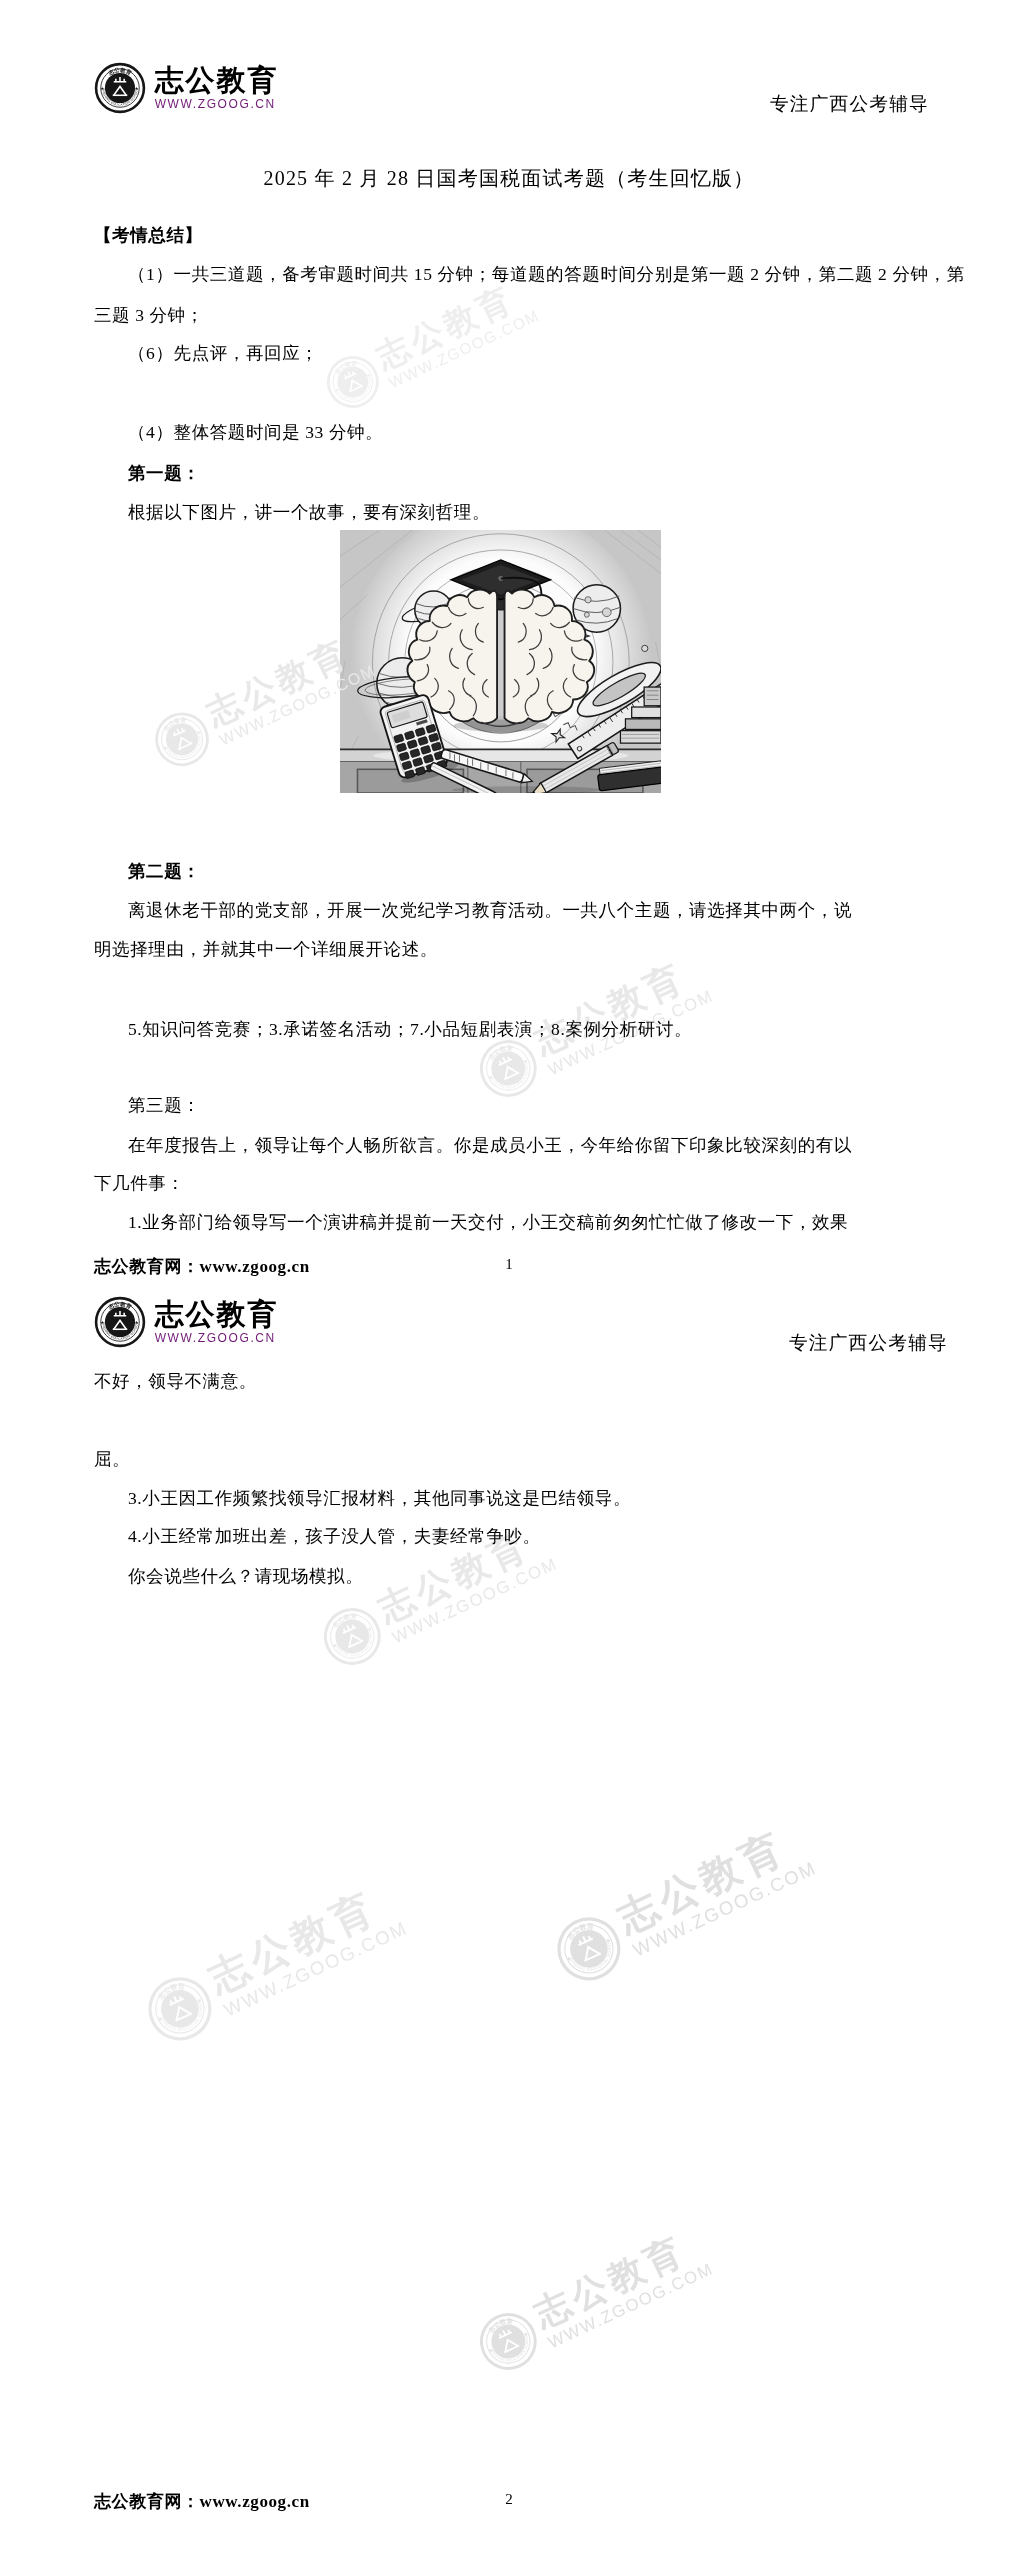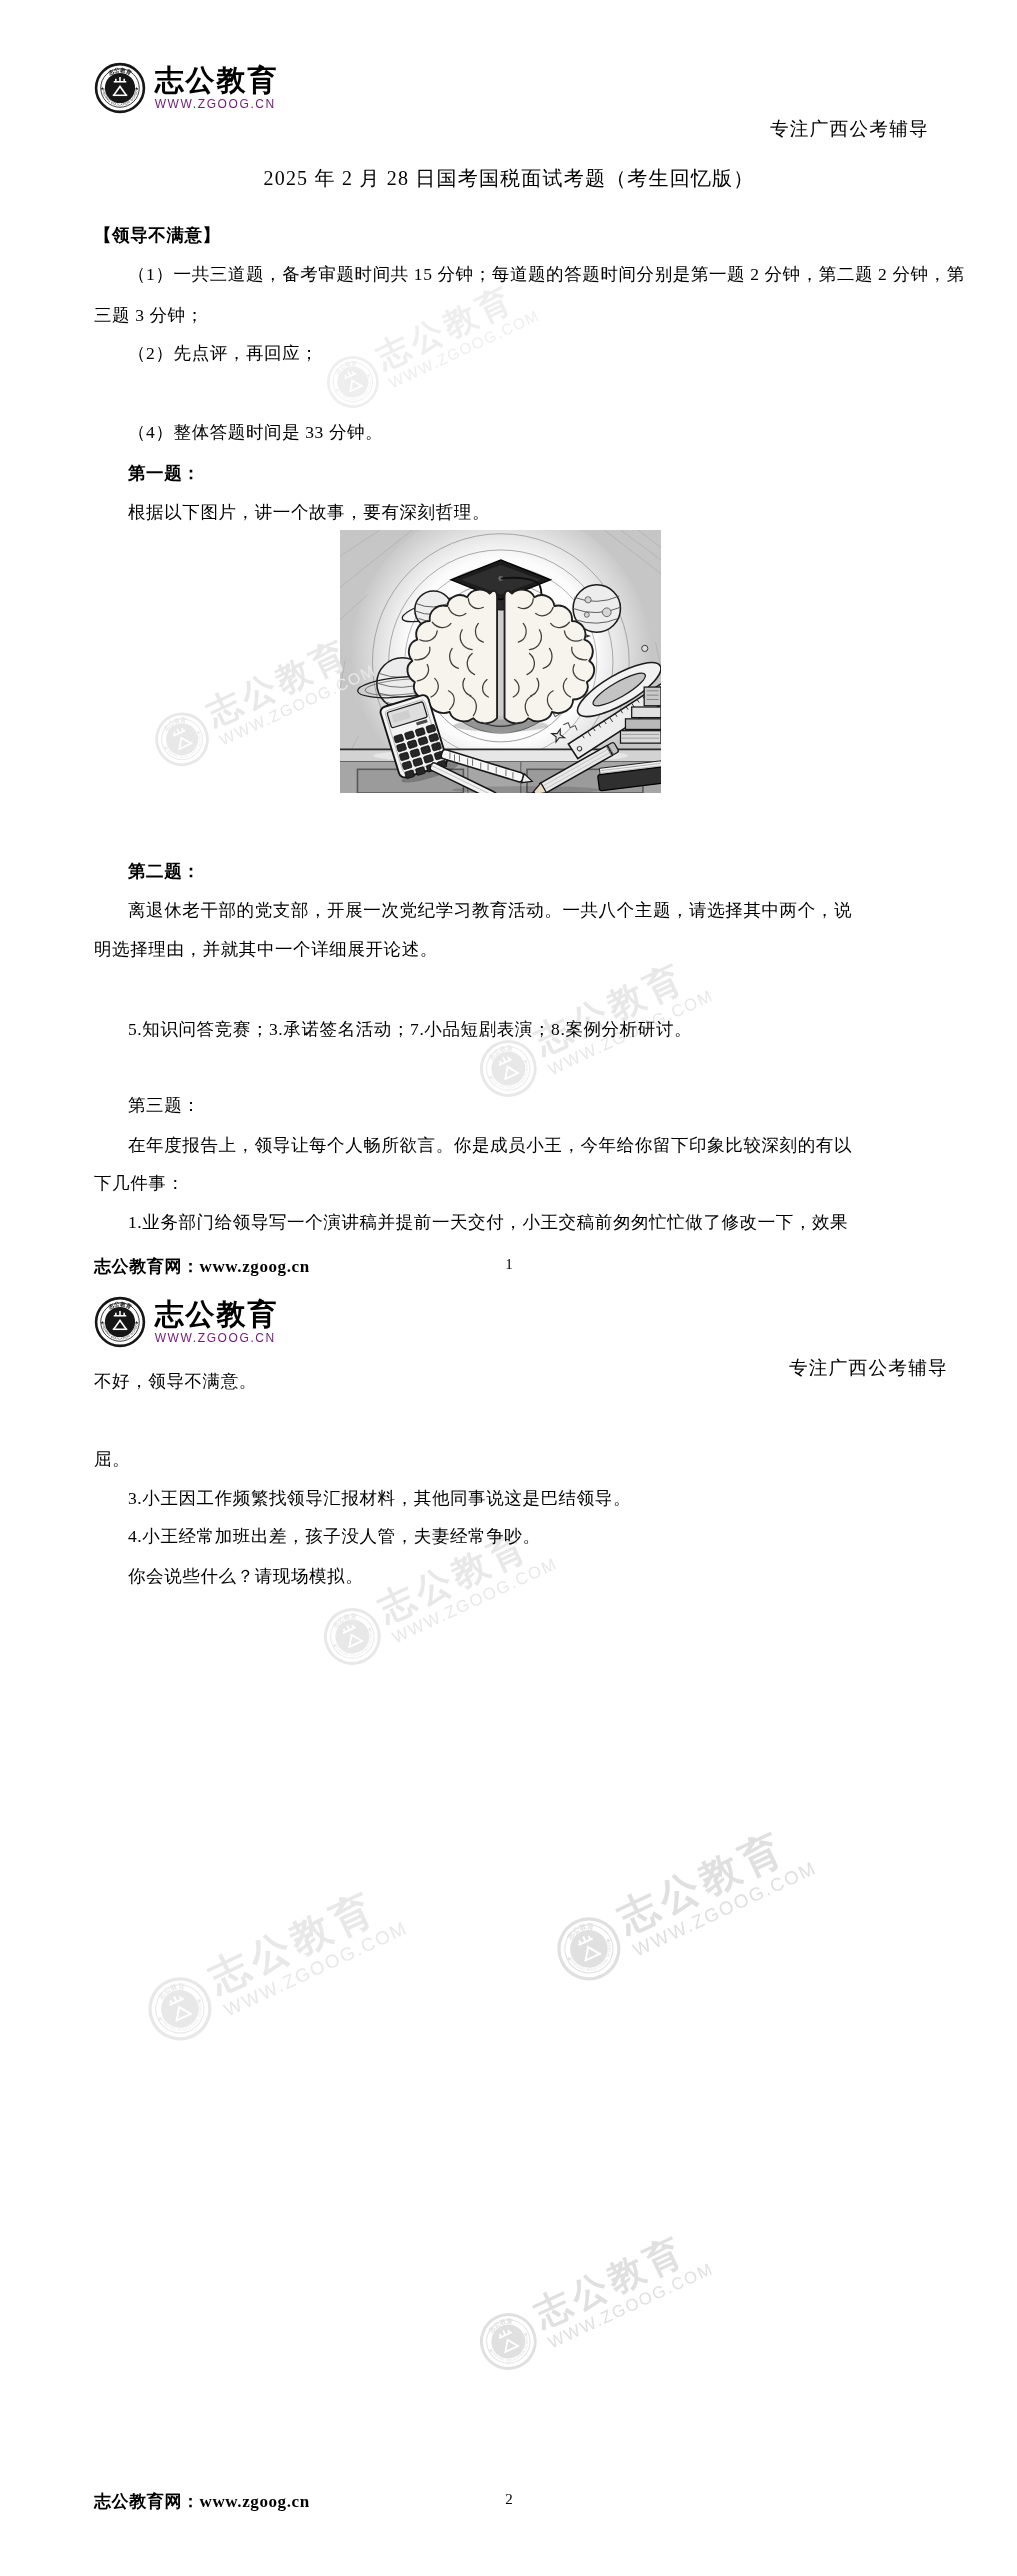--- a/index.html
+++ b/index.html
@@ -6,21 +6,21 @@
   #doc{position:relative;width:1018px;height:2576px;background:#ffffff;overflow:hidden;
        font-family:"Liberation Serif","DejaVu Serif",serif;color:#000;}
 
   
   .line{position:absolute;left:94px;font-size:17.5px;line-height:25px;letter-spacing:0.6px;
         white-space:nowrap;z-index:10;}
   .ind{left:128px;}
   .bold{font-weight:700;}
   .title{position:absolute;left:0;right:0;top:163px;text-align:center;font-size:20px;
          line-height:31px;letter-spacing:1.2px;z-index:10;}
-  .tagline{position:absolute;font-size:18.7px;letter-spacing:1.2px;z-index:10;white-space:nowrap;margin-top:25px;}
+  .tagline{position:absolute;font-size:18.7px;letter-spacing:1.2px;z-index:10;white-space:nowrap;}
   .footer{position:absolute;left:94px;font-size:17px;font-weight:700;letter-spacing:0.6px;z-index:10;}
   .pagenum{position:absolute;left:0;right:0;text-align:center;font-size:15px;z-index:10;}
 
   
   .hdr{position:absolute;left:94px;display:flex;align-items:flex-start;gap:8.7px;z-index:10;}
   .hdr-seal{width:52px;height:52px;color:#161616;flex:none;}
   .brand-col{display:flex;flex-direction:column;}
   .brand-name{position:relative;font-family:"Liberation Sans","DejaVu Sans",sans-serif;
               font-weight:700;font-size:29px;line-height:36px;letter-spacing:1.9px;white-space:nowrap;}
   .brand-name .reg{position:absolute;left:72px;top:-1.2px;font-size:9.4px;font-weight:600;}
@@ -78,24 +78,24 @@
       </svg>
     <div class="brand-col">
       <div class="brand-name"><span>志公教育</span><span class="reg">®</span></div>
       <div class="brand-url">WWW.ZGOOG.CN</div>
     </div>
   </div>
   <div class="tagline" style="top:91px;right:89px">专注广西公考辅导</div>
 
   <div class="title">2025 年 2 月 28 日国考国税面试考题（考生回忆版）</div>
 
-  <div class="line bold" style="top:223px">【领导不满意】</div>
+  <div class="line bold" style="top:223px">【考情总结】</div>
   <div class="line ind" style="top:262px">（1）一共三道题，备考审题时间共 15 分钟；每道题的答题时间分别是第一题 2 分钟，第二题 2 分钟，第</div>
   <div class="line" style="top:303px">三题 3 分钟；</div>
-  <div class="line ind" style="top:341px">（2）先点评，再回应；</div>
+  <div class="line ind" style="top:341px">（6）先点评，再回应；</div>
   <div class="line ind" style="top:420px">（4）整体答题时间是 33 分钟。</div>
 
   <div class="line ind bold" style="top:461px">第一题：</div>
   <div class="line ind" style="top:500px">根据以下图片，讲一个故事，要有深刻哲理。</div>
 
   <svg class="illu" viewBox="0 0 515 422" role="img">
     <defs>
       <radialGradient id="glowG" cx="50%" cy="48%" r="50%">
         <stop offset="0%" stop-color="#ffffff" stop-opacity="1"></stop>
         <stop offset="62%" stop-color="#ffffff" stop-opacity="0.95"></stop>

